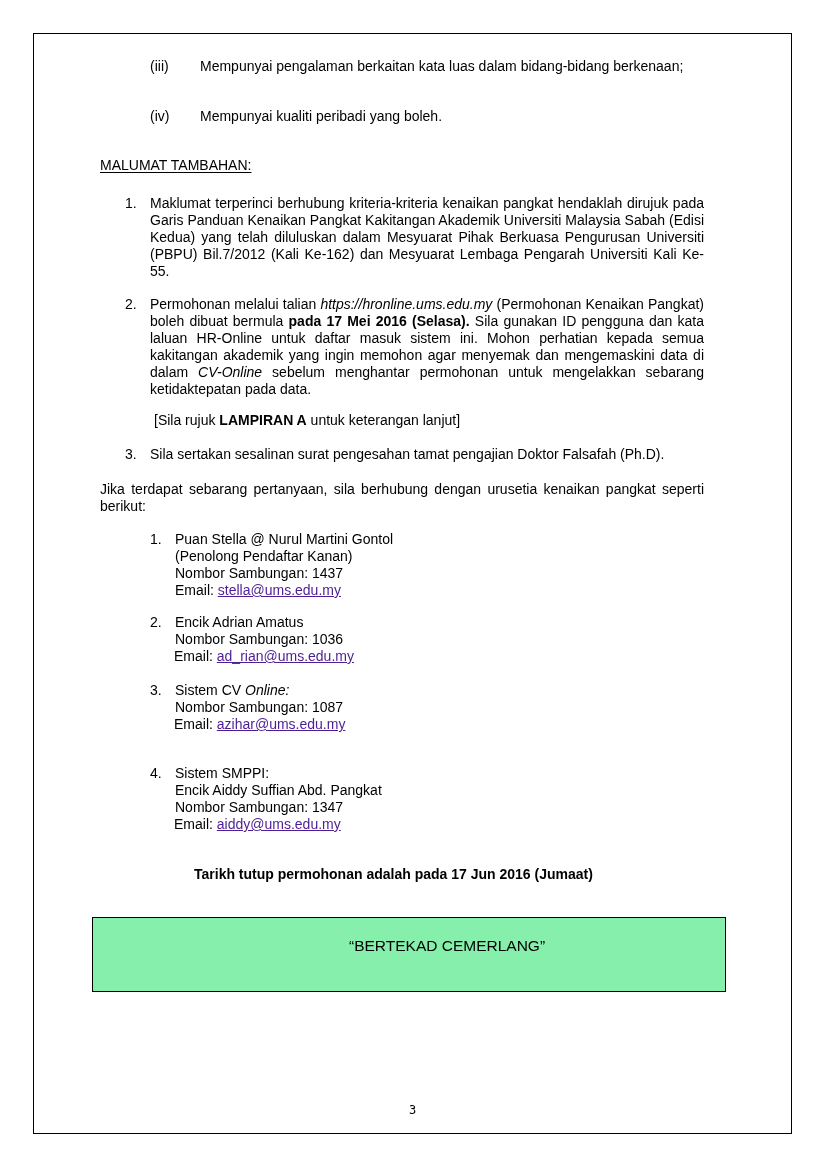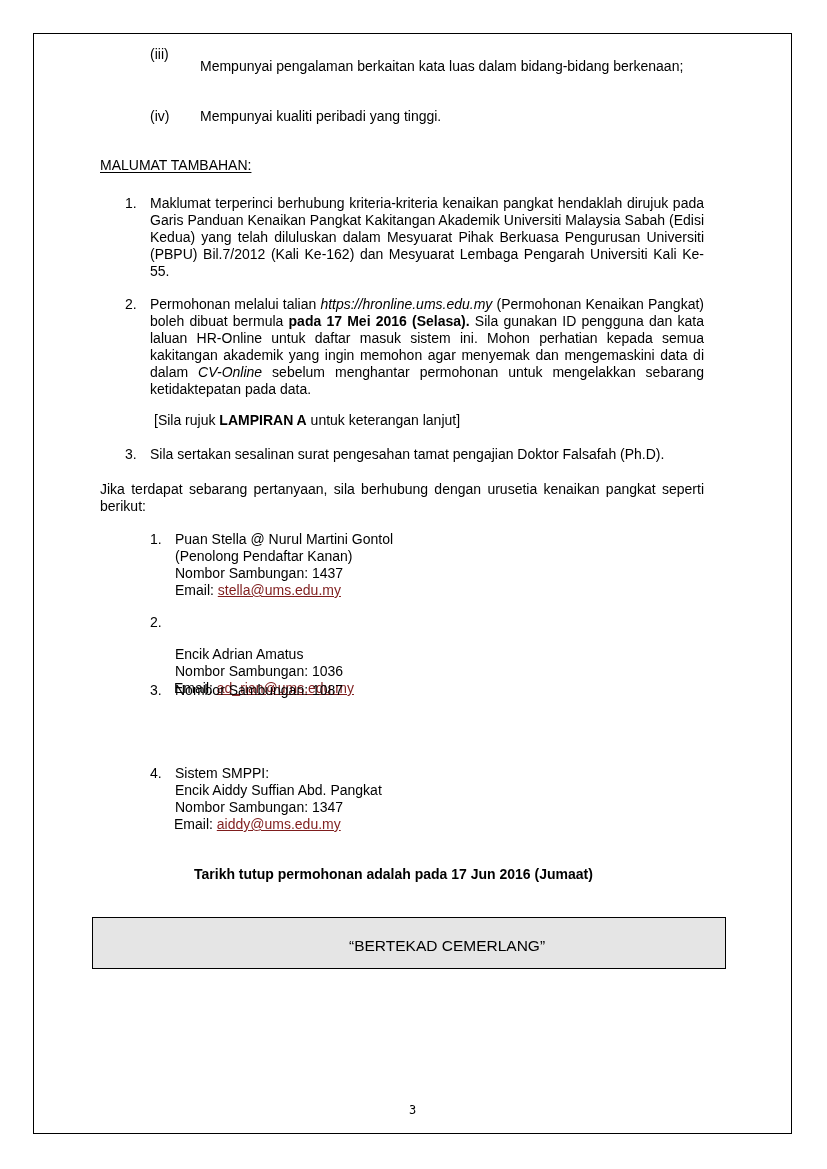--- a/index.html
+++ b/index.html
@@ -6,37 +6,37 @@
   body { width: 827px; height: 1169px; position: relative; overflow: hidden;
          font-family: "Liberation Sans", sans-serif; color: #000; font-size: 14px; }
   .page-border { position: absolute; left: 33px; top: 33px; width: 759px; height: 1101px;
                  border: 1.3px solid #000; box-sizing: border-box; }
   .abs { position: absolute; }
   .just { text-align: justify; text-align-last: left; line-height: 17px; }
   .lbl { position: absolute; }
   .b { font-weight: bold; }
   .i { font-style: italic; }
   .heading { font-weight: normal; text-decoration: underline; text-underline-offset: 2px; }
-  a.email { color: #7f1d1d; text-decoration: underline; }
+  a.email { color: #4c1d95; text-decoration: underline; }
   .contact-line { line-height: 17px; height: 17px; white-space: nowrap; }
-  .motto-box { position: absolute; left: 92px; top: 917px; width: 634px; height: 52px;
-               background: #e5e5e5; border: 1.3px solid #000; box-sizing: border-box; }
+  .motto-box { position: absolute; left: 92px; top: 917px; width: 634px; height: 75px;
+               background: #86efac; border: 1.3px solid #000; box-sizing: border-box; }
   .motto { position: absolute; left: 256px; top: 19px; font-size: 15.5px; white-space: nowrap; }
   .pagenum { position: absolute; left: 409px; top: 1103px; font-family: "DejaVu Sans Mono", monospace; font-size: 12px; }
 </style>
 </head>
 <body>
 
 <div class="page-border"></div>
 
 <div>
-  <span class="lbl" style="left:150px; top:46px;text-align:right;">(iii)</span>
+  <span class="lbl" style="left:150px; top:58px;text-align:right;">(iii)</span>
   <div class="abs just" style="left:200px; top:58px; width:504px;">Mempunyai pengalaman berkaitan kata luas dalam bidang-bidang berkenaan;</div>
   <span class="lbl" style="left:150px; top:108px;">(iv)</span>
-  <div class="abs" style="left:200px; top:108px; width:504px; line-height:17px;">Mempunyai kualiti peribadi yang tinggi.</div>
+  <div class="abs" style="left:200px; top:108px; width:504px; line-height:17px;">Mempunyai kualiti peribadi yang boleh.</div>
 </div>
 
 <div class="abs heading" style="left:100px; top:157px;">MALUMAT TAMBAHAN:</div>
 
 <span class="lbl" style="left:125px; top:195px;">1.</span>
 <div class="abs just" style="left:150px; top:195px; width:554px;">Maklumat terperinci berhubung kriteria-kriteria kenaikan pangkat hendaklah dirujuk pada Garis Panduan Kenaikan Pangkat Kakitangan Akademik Universiti Malaysia Sabah (Edisi Kedua) yang telah diluluskan dalam Mesyuarat Pihak Berkuasa Pengurusan Universiti (PBPU) Bil.7/2012 (Kali Ke-162) dan Mesyuarat Lembaga Pengarah Universiti Kali Ke-55.</div>
 
 <span class="lbl" style="left:125px; top:296px;">2.</span>
 <div class="abs just" style="left:150px; top:296px; width:554px;"><span>Permohonan melalui talian </span><span class="i">https://hronline.ums.edu.my</span><span> (Permohonan Kenaikan Pangkat) boleh dibuat bermula </span><span class="b">pada 17 Mei 2016  (Selasa).</span><span> Sila gunakan ID pengguna dan kata laluan HR-Online untuk daftar masuk sistem ini. Mohon perhatian kepada semua kakitangan akademik yang ingin memohon agar menyemak dan mengemaskini data di dalam </span><span class="i">CV-Online</span><span> sebelum menghantar permohonan untuk mengelakkan sebarang ketidaktepatan pada data.</span></div>
 
@@ -52,31 +52,33 @@
   <div class="abs" style="left:175px; top:531px;">
     <div class="contact-line">Puan Stella @ Nurul Martini Gontol</div>
     <div class="contact-line">(Penolong Pendaftar Kanan)</div>
     <div class="contact-line">Nombor Sambungan: 1437</div>
     <div class="contact-line"><span>Email: </span><a class="email">stella@ums.edu.my</a></div>
   </div>
 </div>
 
 <div>
   <span class="lbl" style="left:150px; top:614px;">2.</span>
-  <div class="abs" style="left:175px; top:614px;margin-top:32px;">
+  <div class="abs" style="left:175px; top:614px;">
     <div class="contact-line">Encik Adrian Amatus</div>
     <div class="contact-line">Nombor Sambungan: 1036</div>
     <div class="contact-line" style="margin-left:-1px;"><span>Email: </span><a class="email">ad_rian@ums.edu.my</a></div>
   </div>
 </div>
 
 <div>
   <span class="lbl" style="left:150px; top:682px;">3.</span>
   <div class="abs" style="left:175px; top:682px;">
+    <div class="contact-line"><span>Sistem CV </span><span class="i">Online:</span></div>
     <div class="contact-line">Nombor Sambungan: 1087</div>
+    <div class="contact-line" style="margin-left:-1px;"><span>Email: </span><a class="email">azihar@ums.edu.my</a></div>
   </div>
 </div>
 
 <div>
   <span class="lbl" style="left:150px; top:765px;">4.</span>
   <div class="abs" style="left:175px; top:765px;">
     <div class="contact-line">Sistem SMPPI:</div>
     <div class="contact-line">Encik Aiddy Suffian Abd. Pangkat</div>
     <div class="contact-line">Nombor Sambungan: 1347</div>
     <div class="contact-line" style="margin-left:-1px;"><span>Email: </span><a class="email">aiddy@ums.edu.my</a></div>

